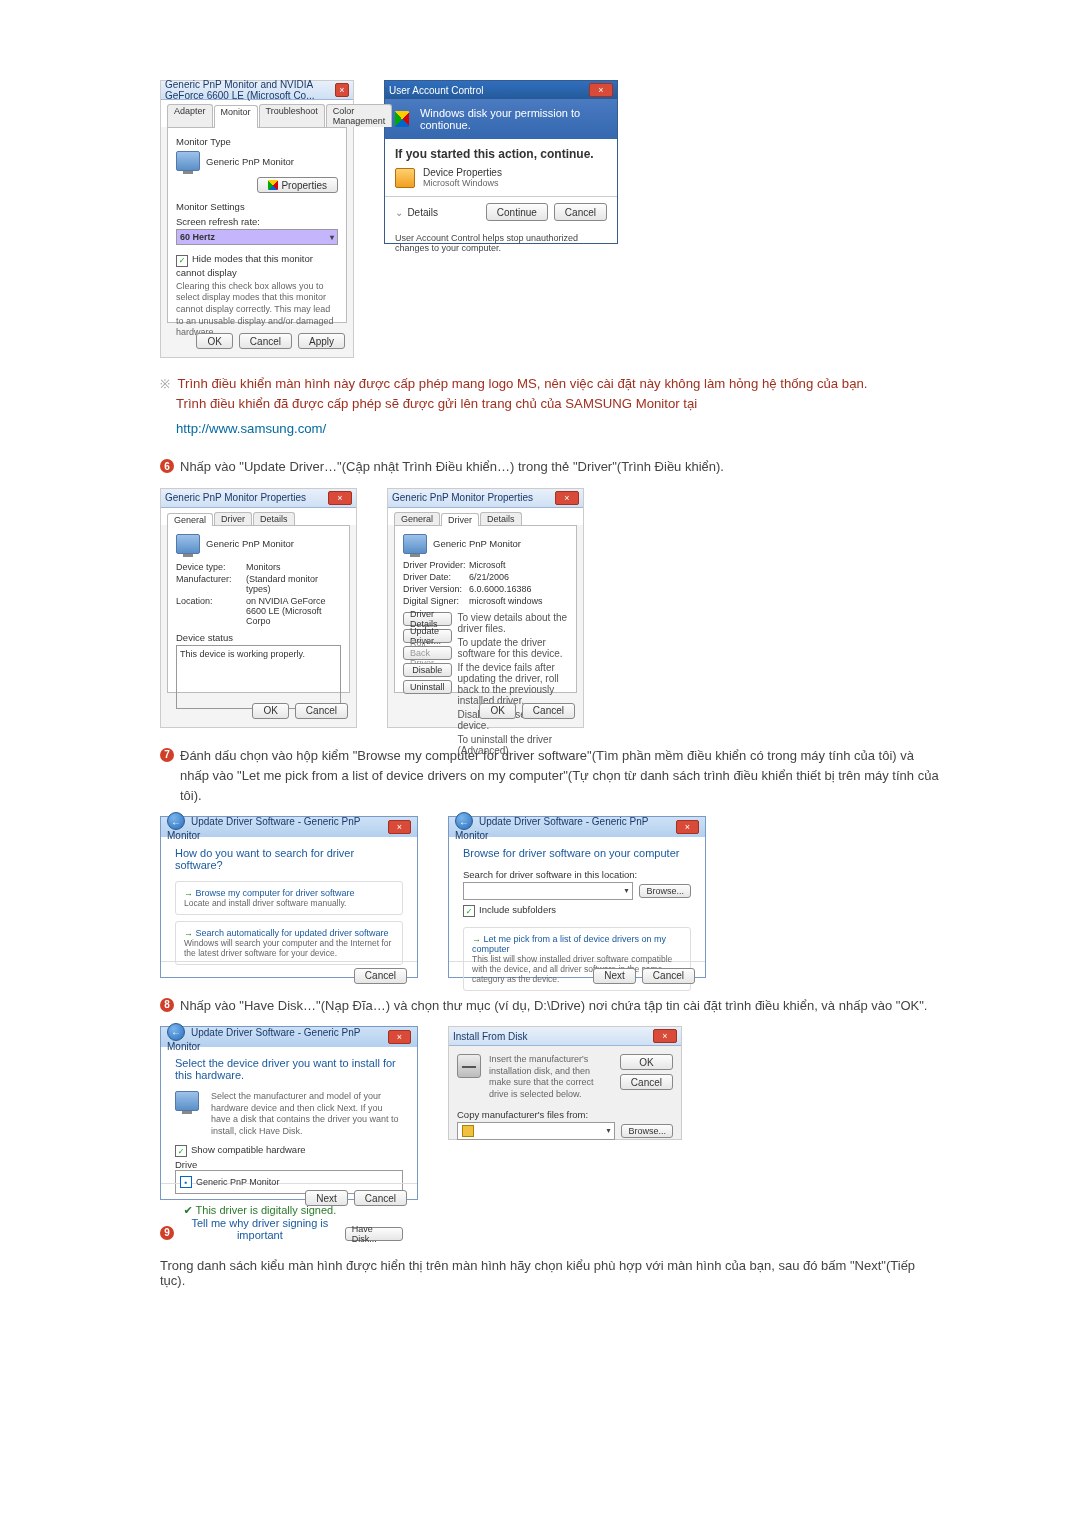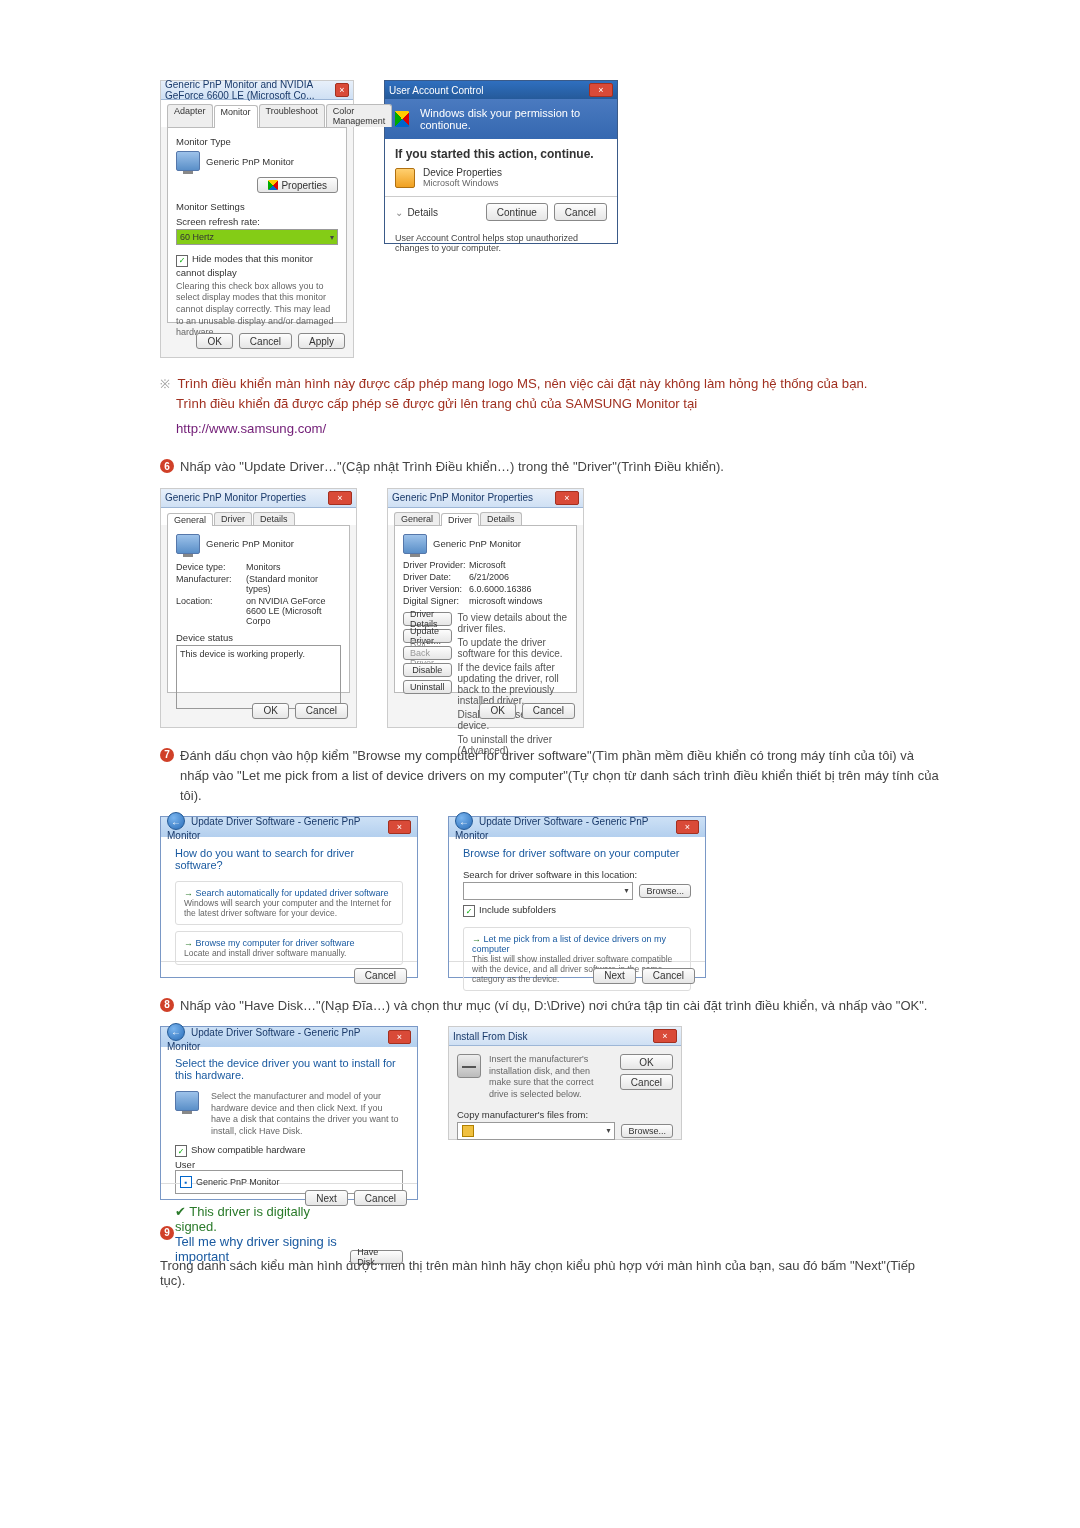--- a/index.html
+++ b/index.html
@@ -24,21 +24,21 @@
     background: #f4f4f4;
     border: 1px solid #ccc;
   }
   .note-block {
     margin: 16px 0 8px 0;
     font-size: 13.2px;
     line-height: 1.55;
   }
   .note-asterisk { color: #999; font-size: 12px; margin-right: 4px; }
   .note-red { color: #a03020; }
-  .link { color: #701a75; margin-top: 4px; display: block; }
+  .link { color: #0369a1; margin-top: 4px; display: block; }
   .step {
     display: flex;
     align-items: flex-start;
     gap: 6px;
     margin: 18px 0 10px 0;
     line-height: 1.55;
   }
   .step-text { color: #444; }
   .num-circle {
     display: inline-flex;
@@ -141,21 +141,22 @@
   }
   .label { font-size: 9.5px; }
   .field-box {
     border: 1px solid #999;
     height: 14px;
     font-size: 9px;
     padding: 0 3px;
     display: flex;
     align-items: center;
     justify-content: space-between;
-    background: #84cc16;
+    background: #c4b5fd;
+    font-weight: bold;
   }
   .chev { font-size: 8px; color: #444; }
   .checkbox {
     width: 10px; height: 10px;
     border: 1px solid #666;
     background: #fff;
     display: inline-flex;
     align-items: center;
     justify-content: center;
     font-size: 8px;
@@ -485,26 +486,26 @@
 
   <div class="row">
     <div class="wiz shot" style="width:256px; height:160px;">
       <div class="wiz-title">
         <span><span class="back-circle">←</span><span>Update Driver Software - Generic PnP Monitor</span></span>
         <span class="red-x">×</span>
       </div>
       <div class="wiz-body" style="height:104px;">
         <div class="wiz-h">How do you want to search for driver software?</div>
         <div class="opt">
+          <div class="t"><span style="color:#2a7a2a;">→ </span><span>Browse my computer for driver software</span></div>
+          <div class="d">Locate and install driver software manually.</div>
+        </div>
+        <div class="opt">
           <div class="t"><span style="color:#2a7a2a;">→ </span><span>Search automatically for updated driver software</span></div>
           <div class="d">Windows will search your computer and the Internet for the latest driver software for your device.</div>
-        </div>
-        <div class="opt">
-          <div class="t"><span style="color:#2a7a2a;">→ </span><span>Browse my computer for driver software</span></div>
-          <div class="d">Locate and install driver software manually.</div>
         </div>
       </div>
       <div class="wiz-foot">
         <span class="btn">Cancel</span>
       </div>
     </div>
 
     <div class="wiz shot" style="width:256px; height:160px;">
       <div class="wiz-title">
         <span><span class="back-circle">←</span><span>Update Driver Software - Generic PnP Monitor</span></span>
@@ -544,27 +545,27 @@
         <span><span class="back-circle">←</span><span>Update Driver Software - Generic PnP Monitor</span></span>
         <span class="red-x">×</span>
       </div>
       <div class="wiz-body" style="height:116px;">
         <div class="wiz-h">Select the device driver you want to install for this hardware.</div>
         <div style="display:flex; gap:6px;">
           <span class="mon-icon"></span>
           <div class="muted">Select the manufacturer and model of your hardware device and then click Next. If you have a disk that contains the driver you want to install, click Have Disk.</div>
         </div>
         <div class="label" style="margin-top:6px;"><span class="checkbox">✓</span><span>Show compatible hardware</span></div>
-        <div class="label" style="margin-top:2px;">User</div>
+        <div class="label" style="margin-top:2px;">Drive</div>
         <div class="list-box">
           <span class="checkbox" style="color:#06c; border-color:#06c;">▪</span>
             <span>Generic PnP Monitor</span>
         </div>
         <div style="display:flex; justify-content:space-between; align-items:flex-end; margin-top:10px;">
-          <div style="font-size:13px;">
+          <div style="font-size:11px;text-align:center;">
             <div style="color:#2a7a2a;">✔ <span>This driver is digitally signed.</span></div>
             <div style="color:#1a5aa0;">Tell me why driver signing is important</div>
           </div>
           <span class="btn small">Have Disk...</span>
         </div>
       </div>
       <div class="wiz-foot">
         <span class="btn">Next</span>
         <span class="btn">Cancel</span>
       </div>

